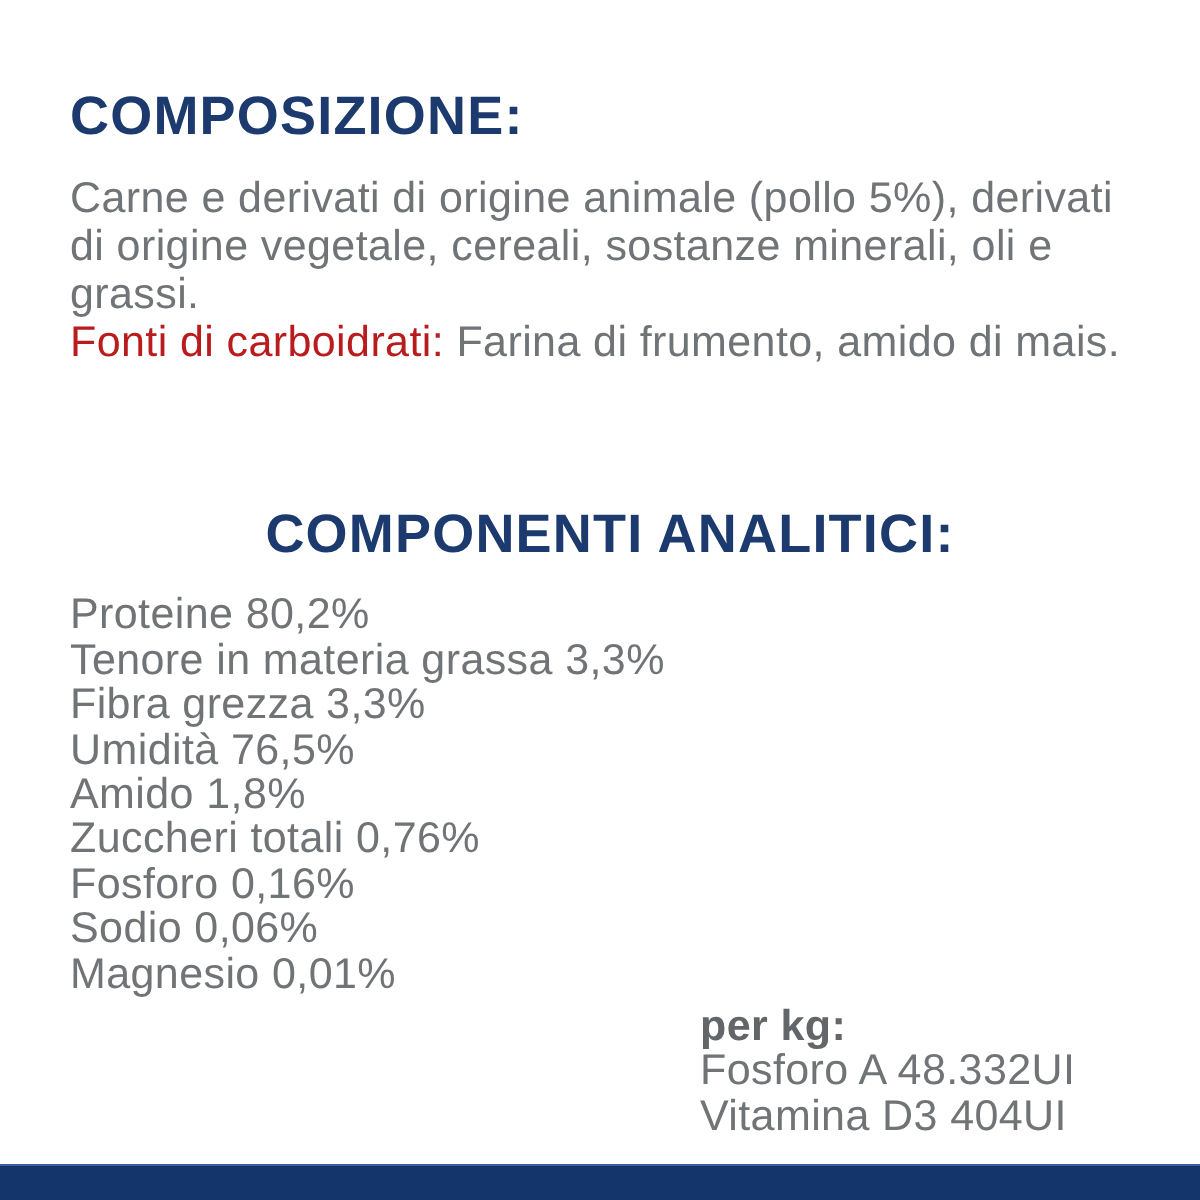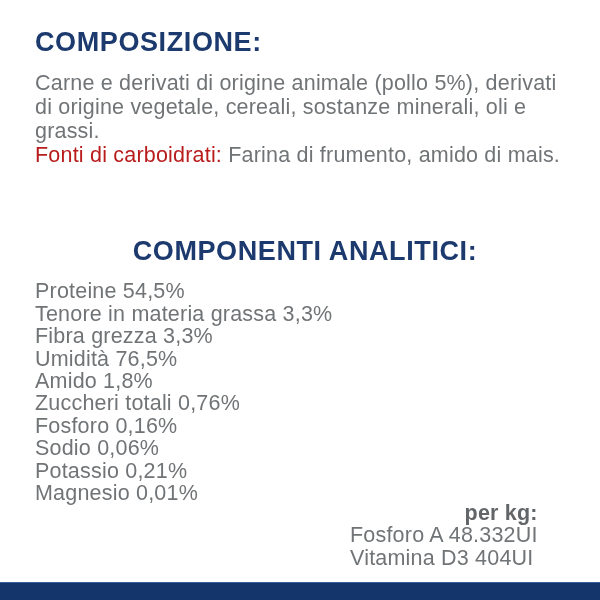--- a/index.html
+++ b/index.html
@@ -12,21 +12,21 @@
     width: 600px;
     height: 600px;
     background: #ffffff;
     overflow: hidden;
     font-family: "Liberation Sans", sans-serif;
     box-sizing: border-box;
   }
   .content {
     position: absolute;
     left: 35px;
-    top: 28px;
+    top: 44px;
     width: 540px;
   }
   .section-title {
     margin: 0;
     font-size: 27px;
     font-weight: 700;
     letter-spacing: 0.6px;
     color: #1c3a6e;
     line-height: 1.1;
   }
@@ -59,21 +59,20 @@
     left: 350px;
     top: 502px;
     font-size: 21.5px;
     line-height: 22.4px;
     letter-spacing: 0.2px;
     color: #717476;
   }
   .per-kg-label {
     font-weight: 700;
     color: #636669;
-    text-align: right;
   }
   .bottom-bar {
     position: absolute;
     left: 0;
     bottom: 0;
     width: 600px;
     height: 17px;
     background: #14356b;
     border-top: 1px solid #3a5f9e;
   }
@@ -86,29 +85,28 @@
 
     <section>
       <h1 class="section-title composition-title">COMPOSIZIONE:</h1>
       <p class="body-text">Carne e derivati di origine animale (pollo 5%), derivati di origine vegetale, cereali, sostanze minerali, oli e grassi.</p>
       <p class="body-text"><strong>Fonti di carboidrati:</strong><span> Farina di frumento, amido di mais.</span></p>
     </section>
 
     <section class="analytics-section">
       <h1 class="section-title analytics-title">COMPONENTI ANALITICI:</h1>
       <ul class="analytic-list">
-        <li>Proteine 54,5%</li>
+        <li>Proteine 80,2%</li>
         <li>Tenore in materia grassa 3,3%</li>
         <li>Fibra grezza 3,3%</li>
         <li>Umidità 76,5%</li>
         <li>Amido 1,8%</li>
         <li>Zuccheri totali 0,76%</li>
         <li>Fosforo 0,16%</li>
         <li>Sodio 0,06%</li>
-        <li>Potassio 0,21%</li>
         <li>Magnesio 0,01%</li>
       </ul>
     </section>
 
   </div>
 
   <div class="per-kg">
     <div class="per-kg-label">per kg:</div>
     <div>Fosforo A 48.332UI</div>
     <div>Vitamina D3 404UI</div>

